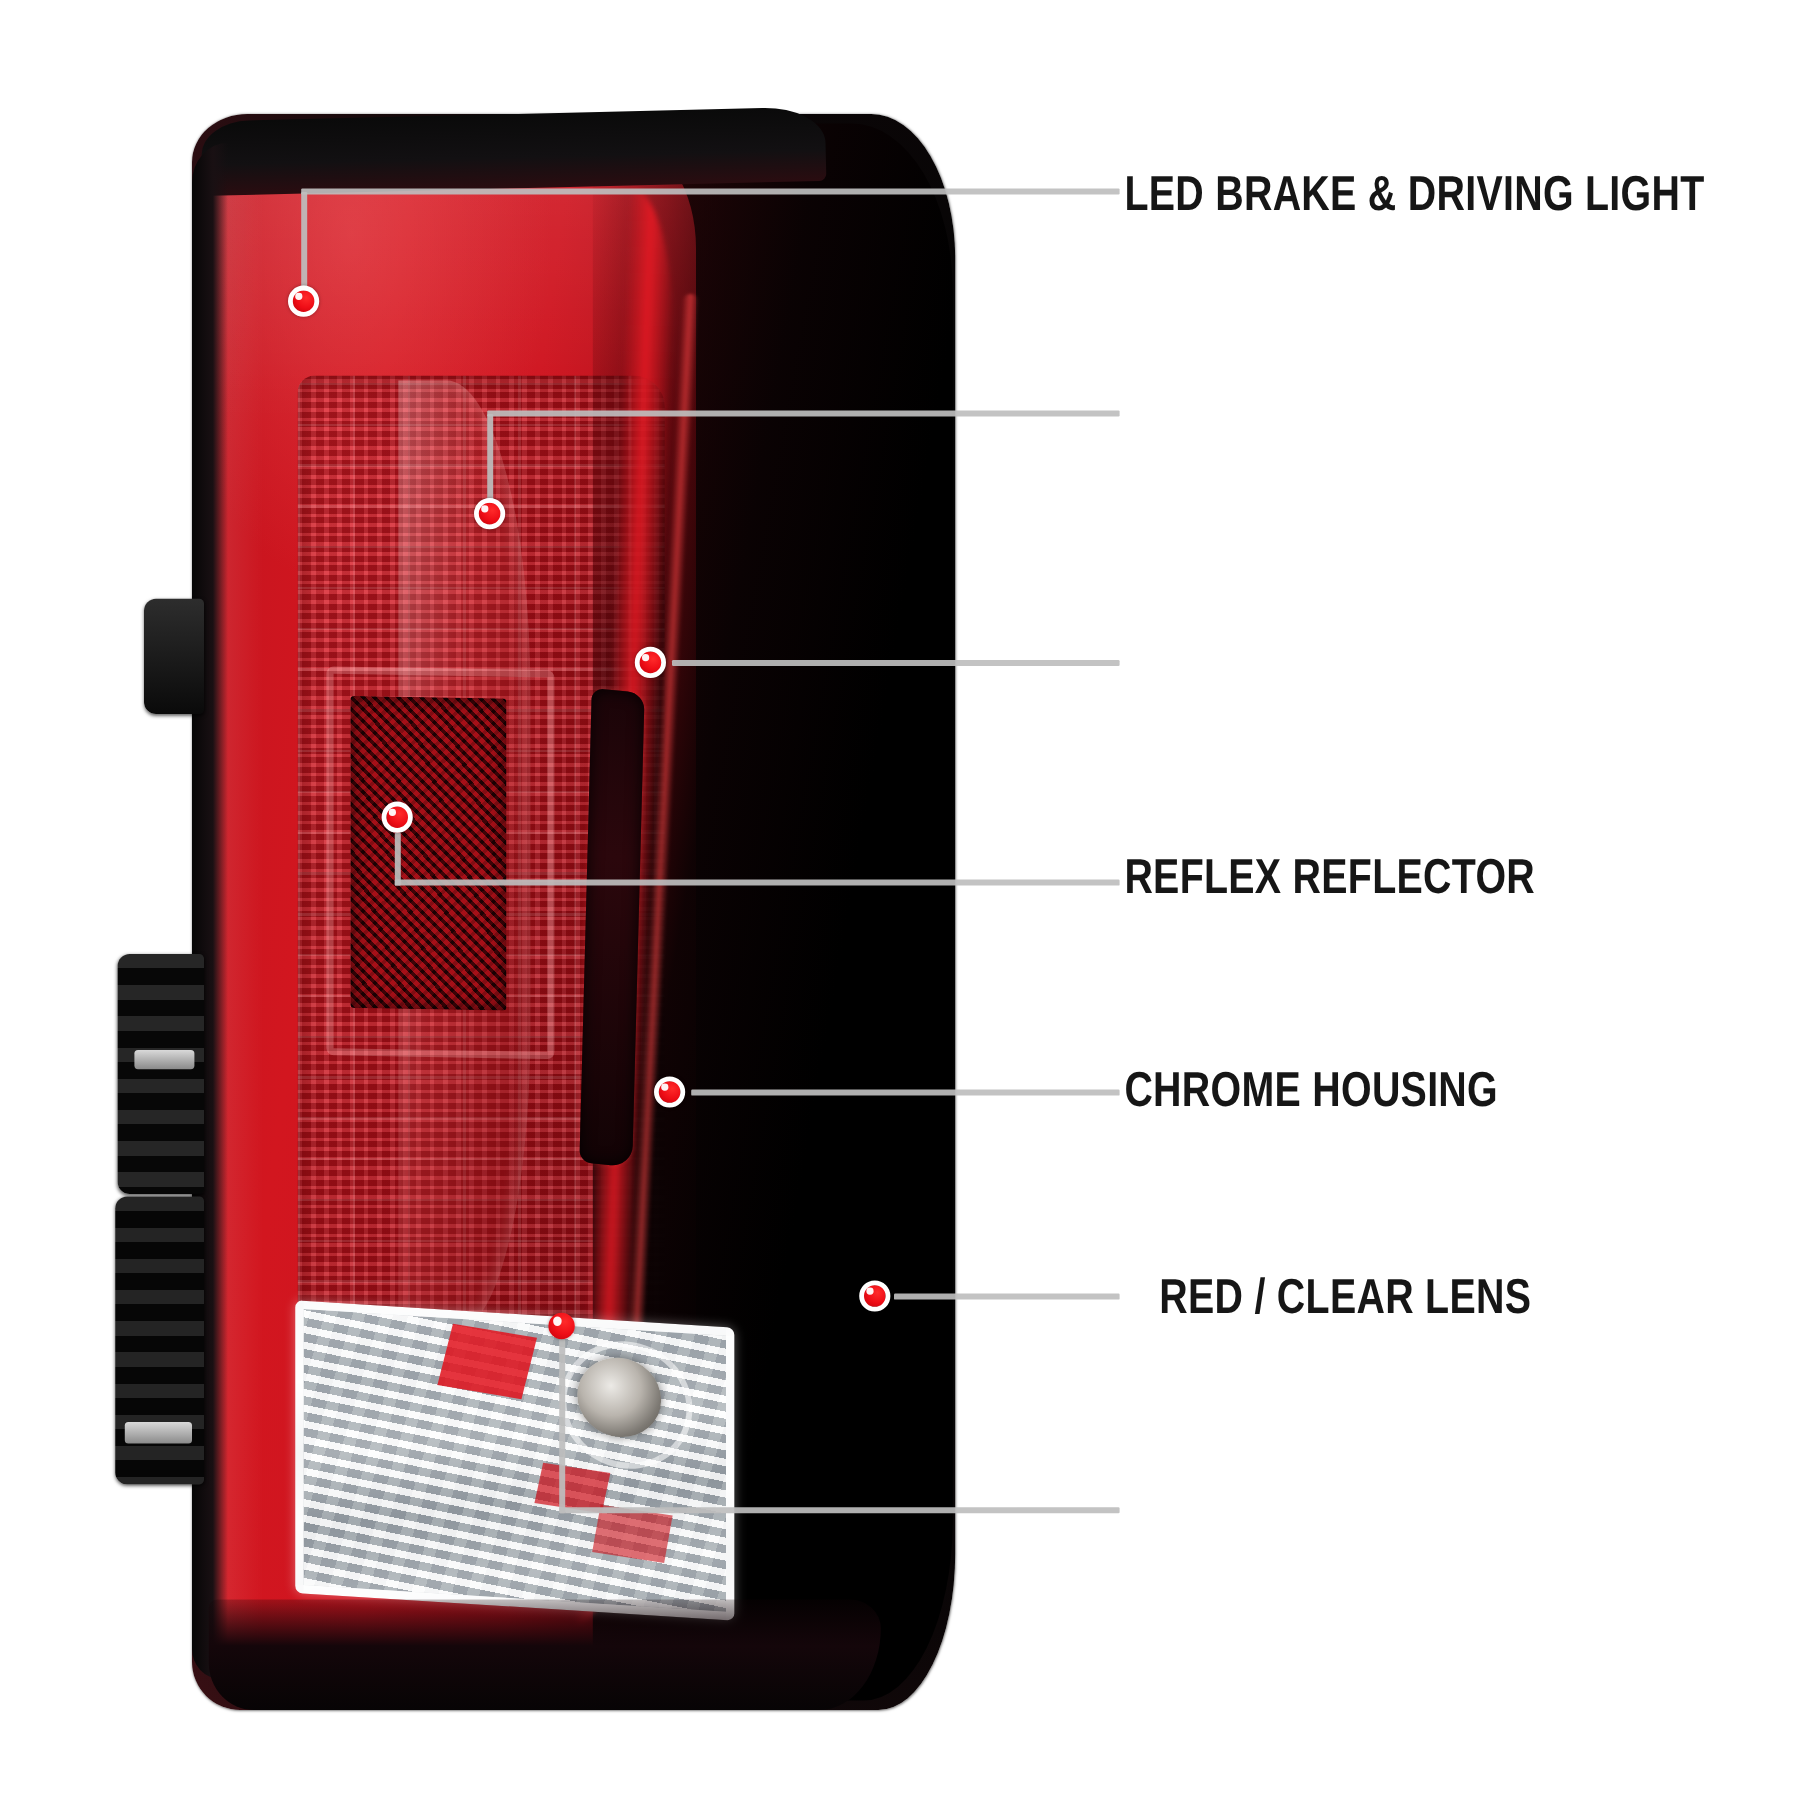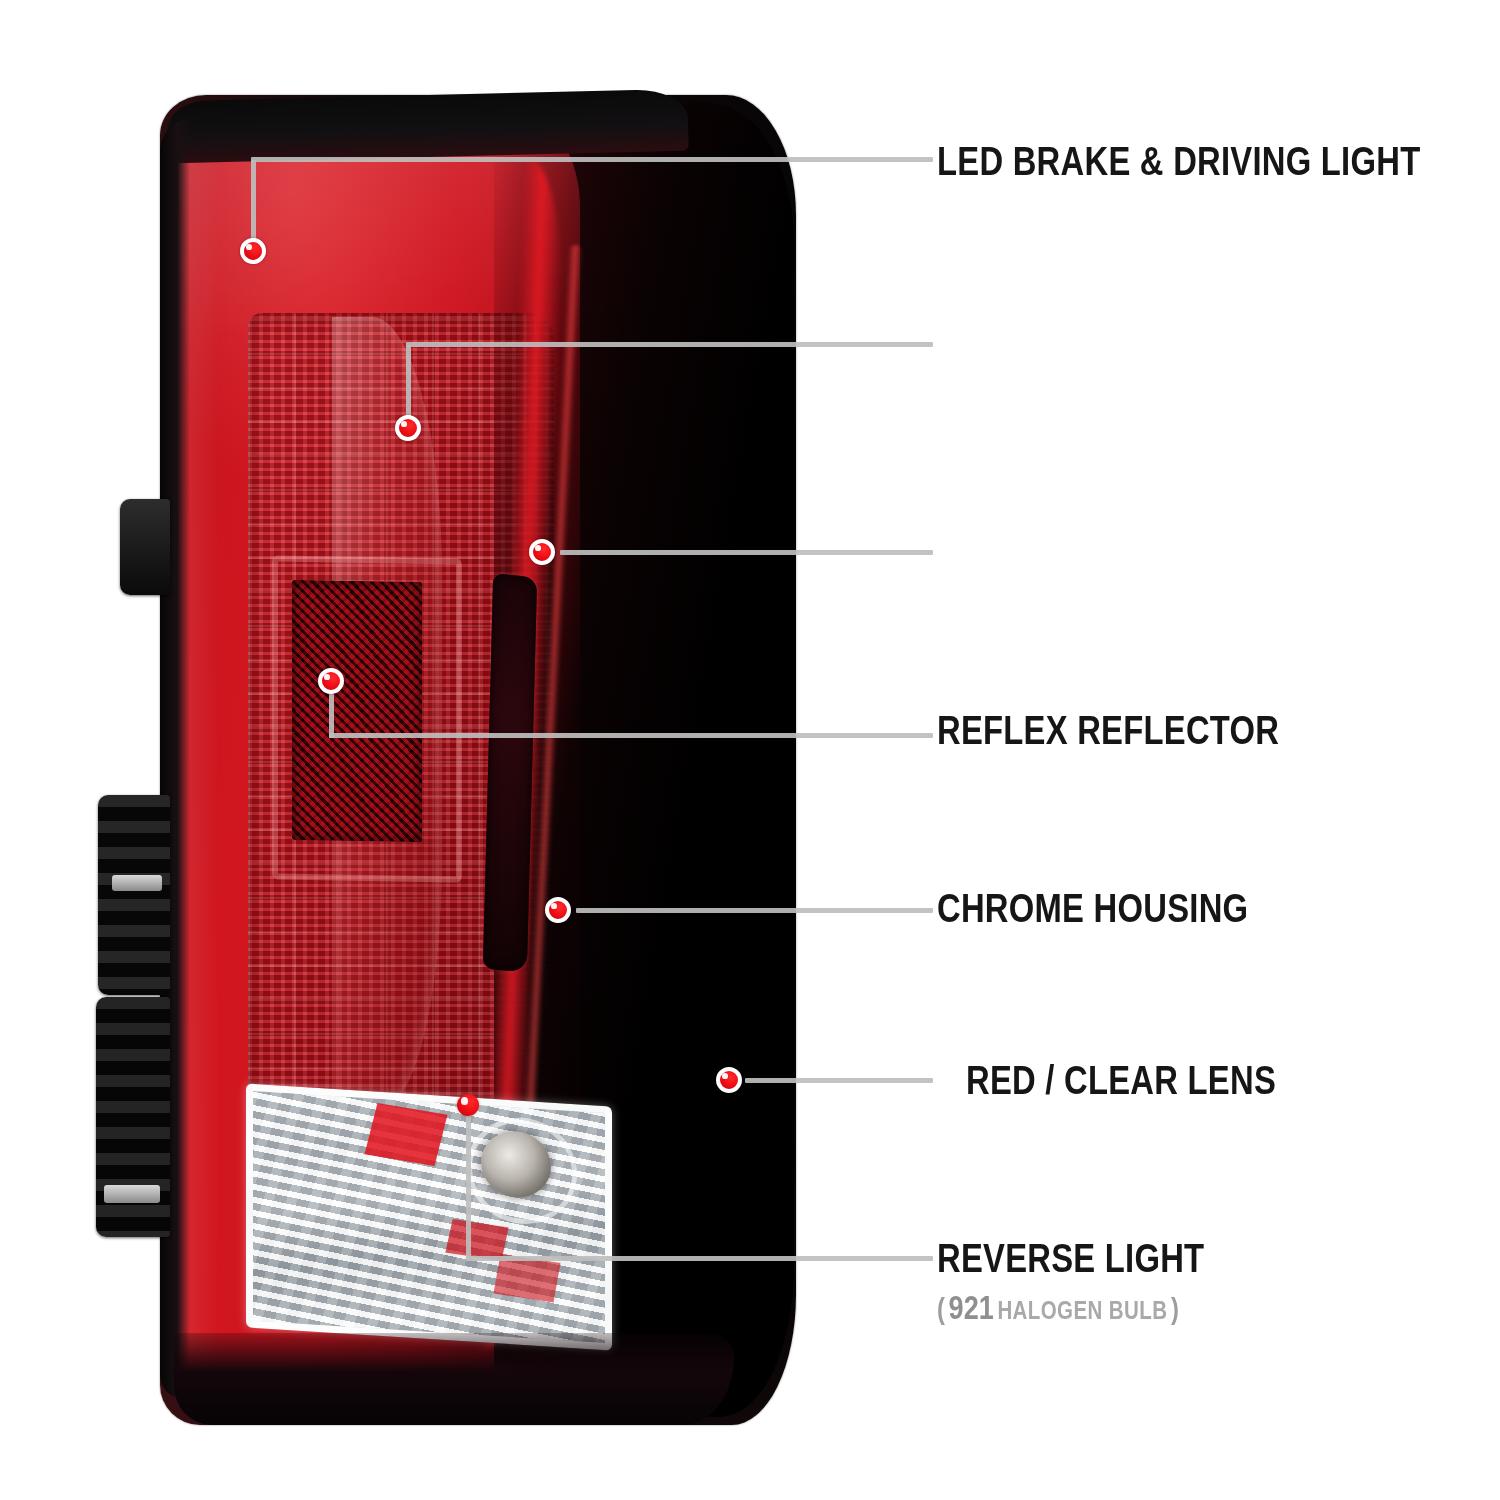--- a/index.html
+++ b/index.html
@@ -277,23 +277,14 @@
   </div>
 
   <div class="label" style="left:937px;top:710px;">
     <div class="title">REFLEX REFLECTOR</div>
   </div>
 
   <div class="label" style="left:966px;top:1060px;">
     <div class="title">RED / CLEAR LENS</div>
   </div>
 
-  <div class="label" style="left:937px;top:1238px;">
-    <div class="title">REVERSE LIGHT</div>
-    <div class="sub">
-      <span class="paren">(</span>
-      <span class="big">921</span>
-      <span class="small">HALOGEN BULB</span>
-      <span class="paren">)</span>
-    </div>
-  </div>
 
 </div>
 
 </body></html>

